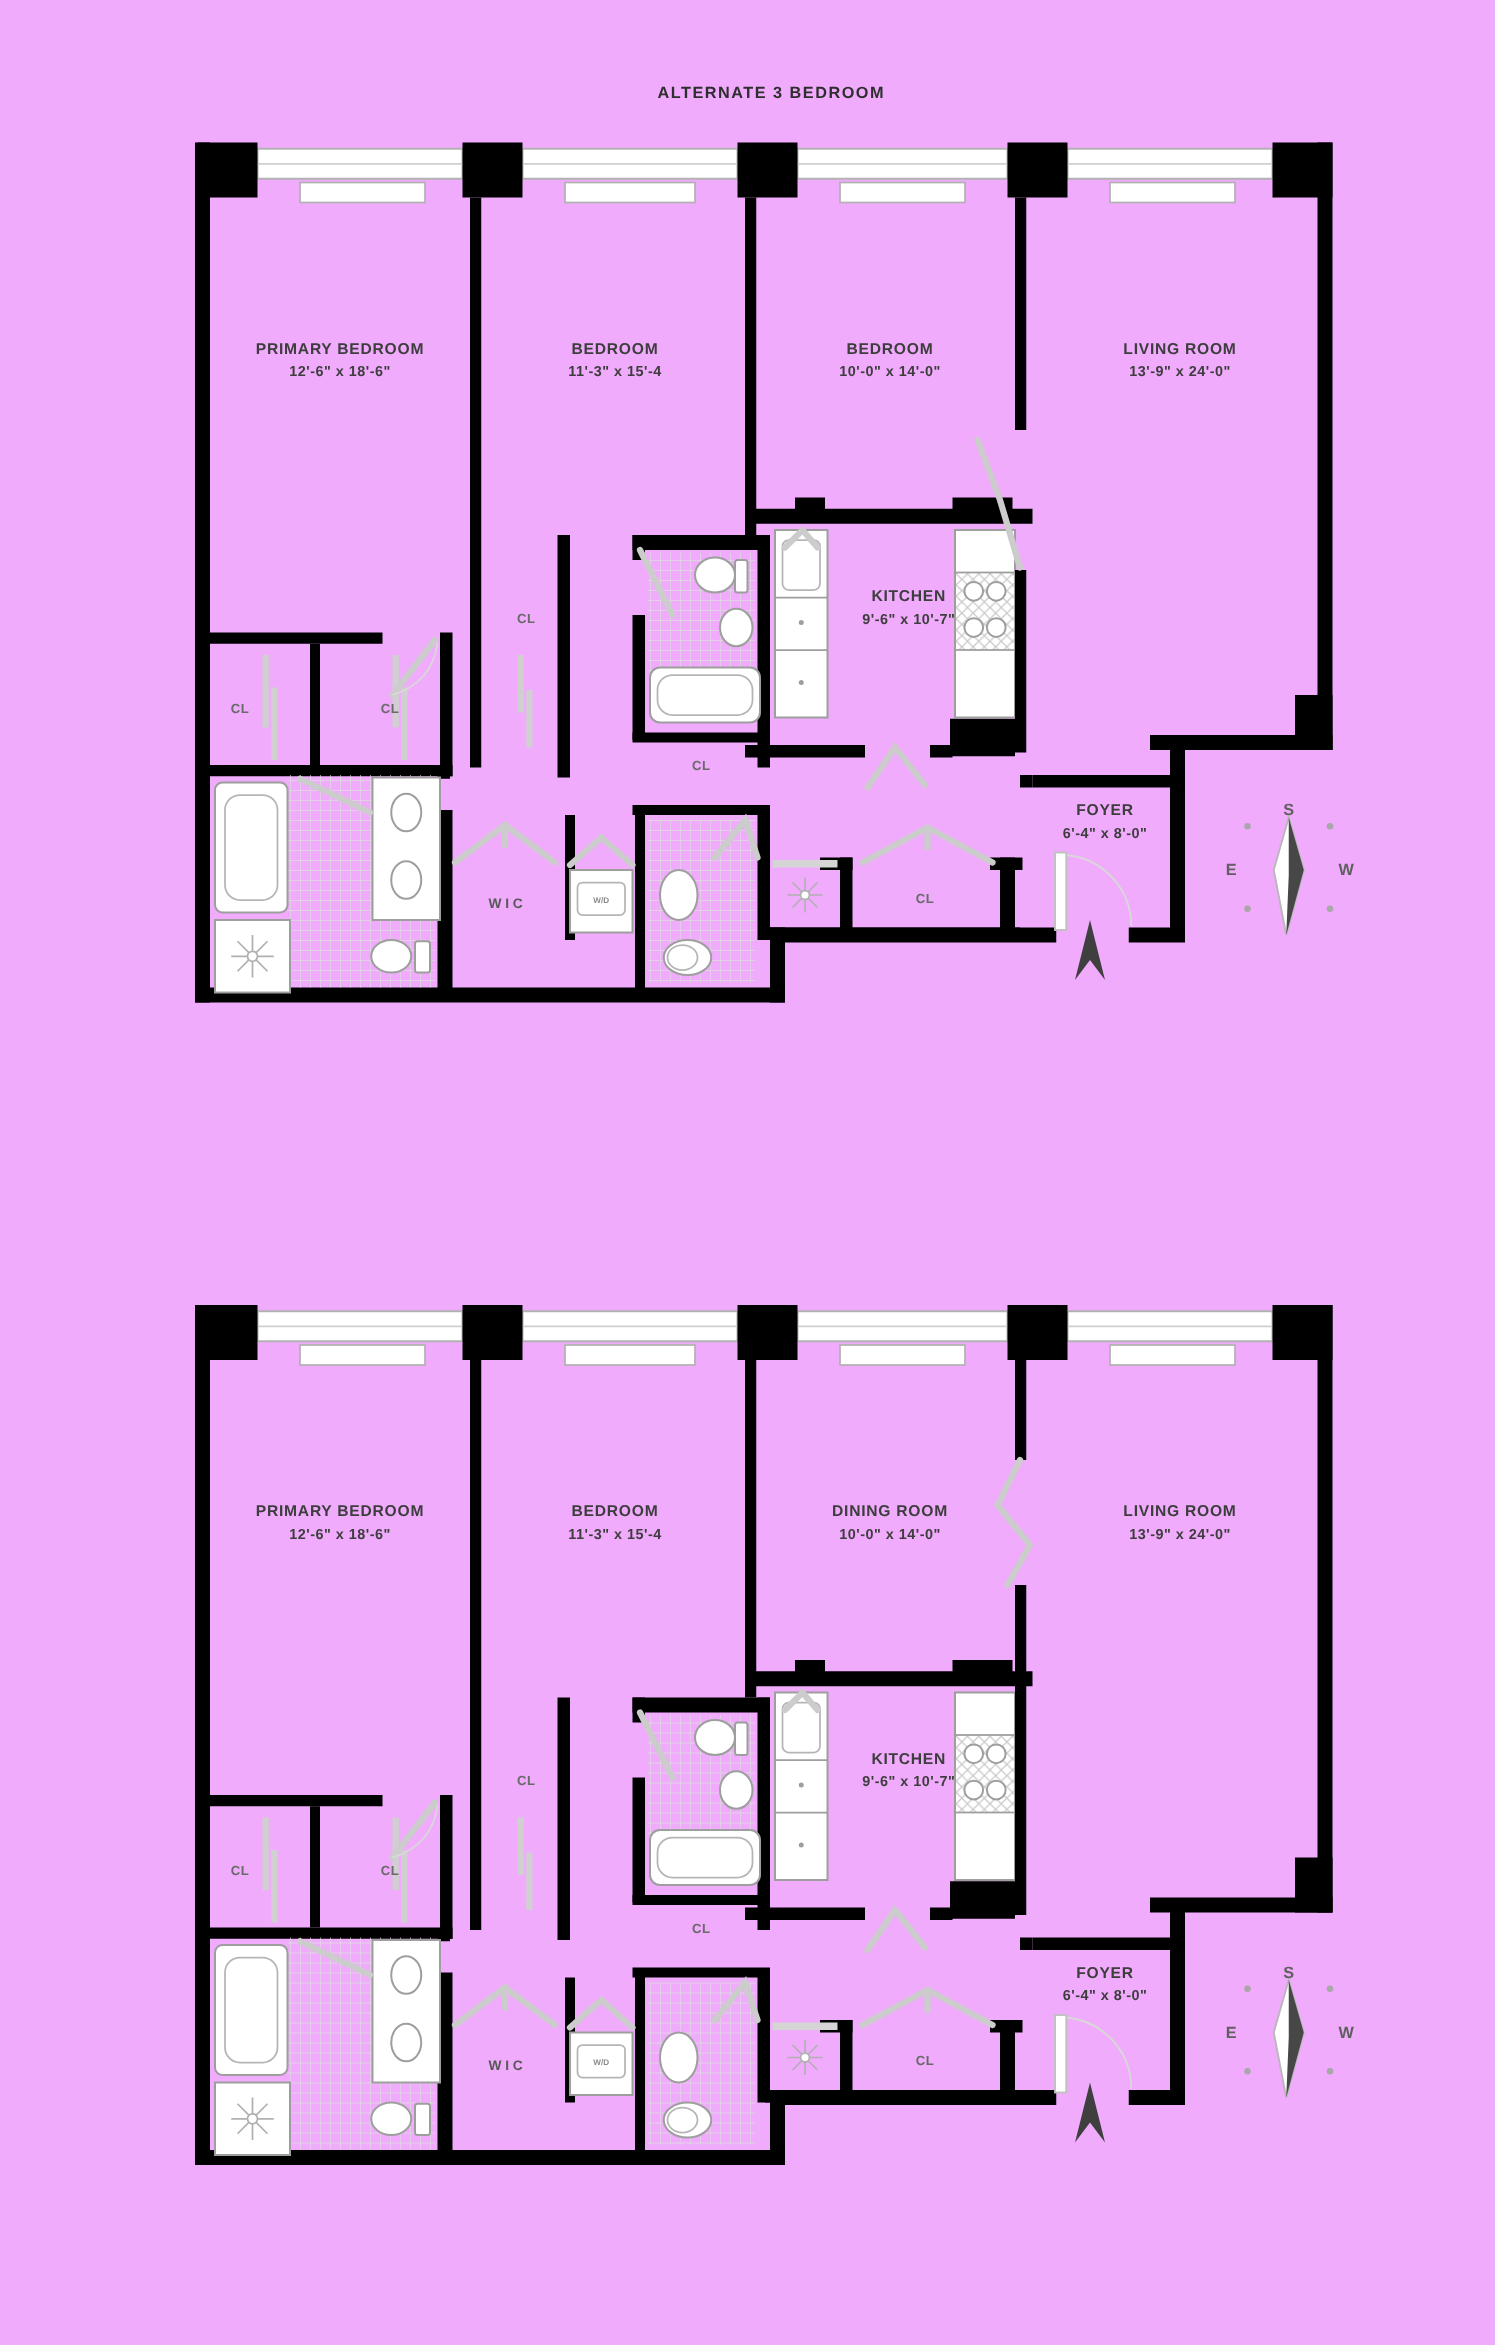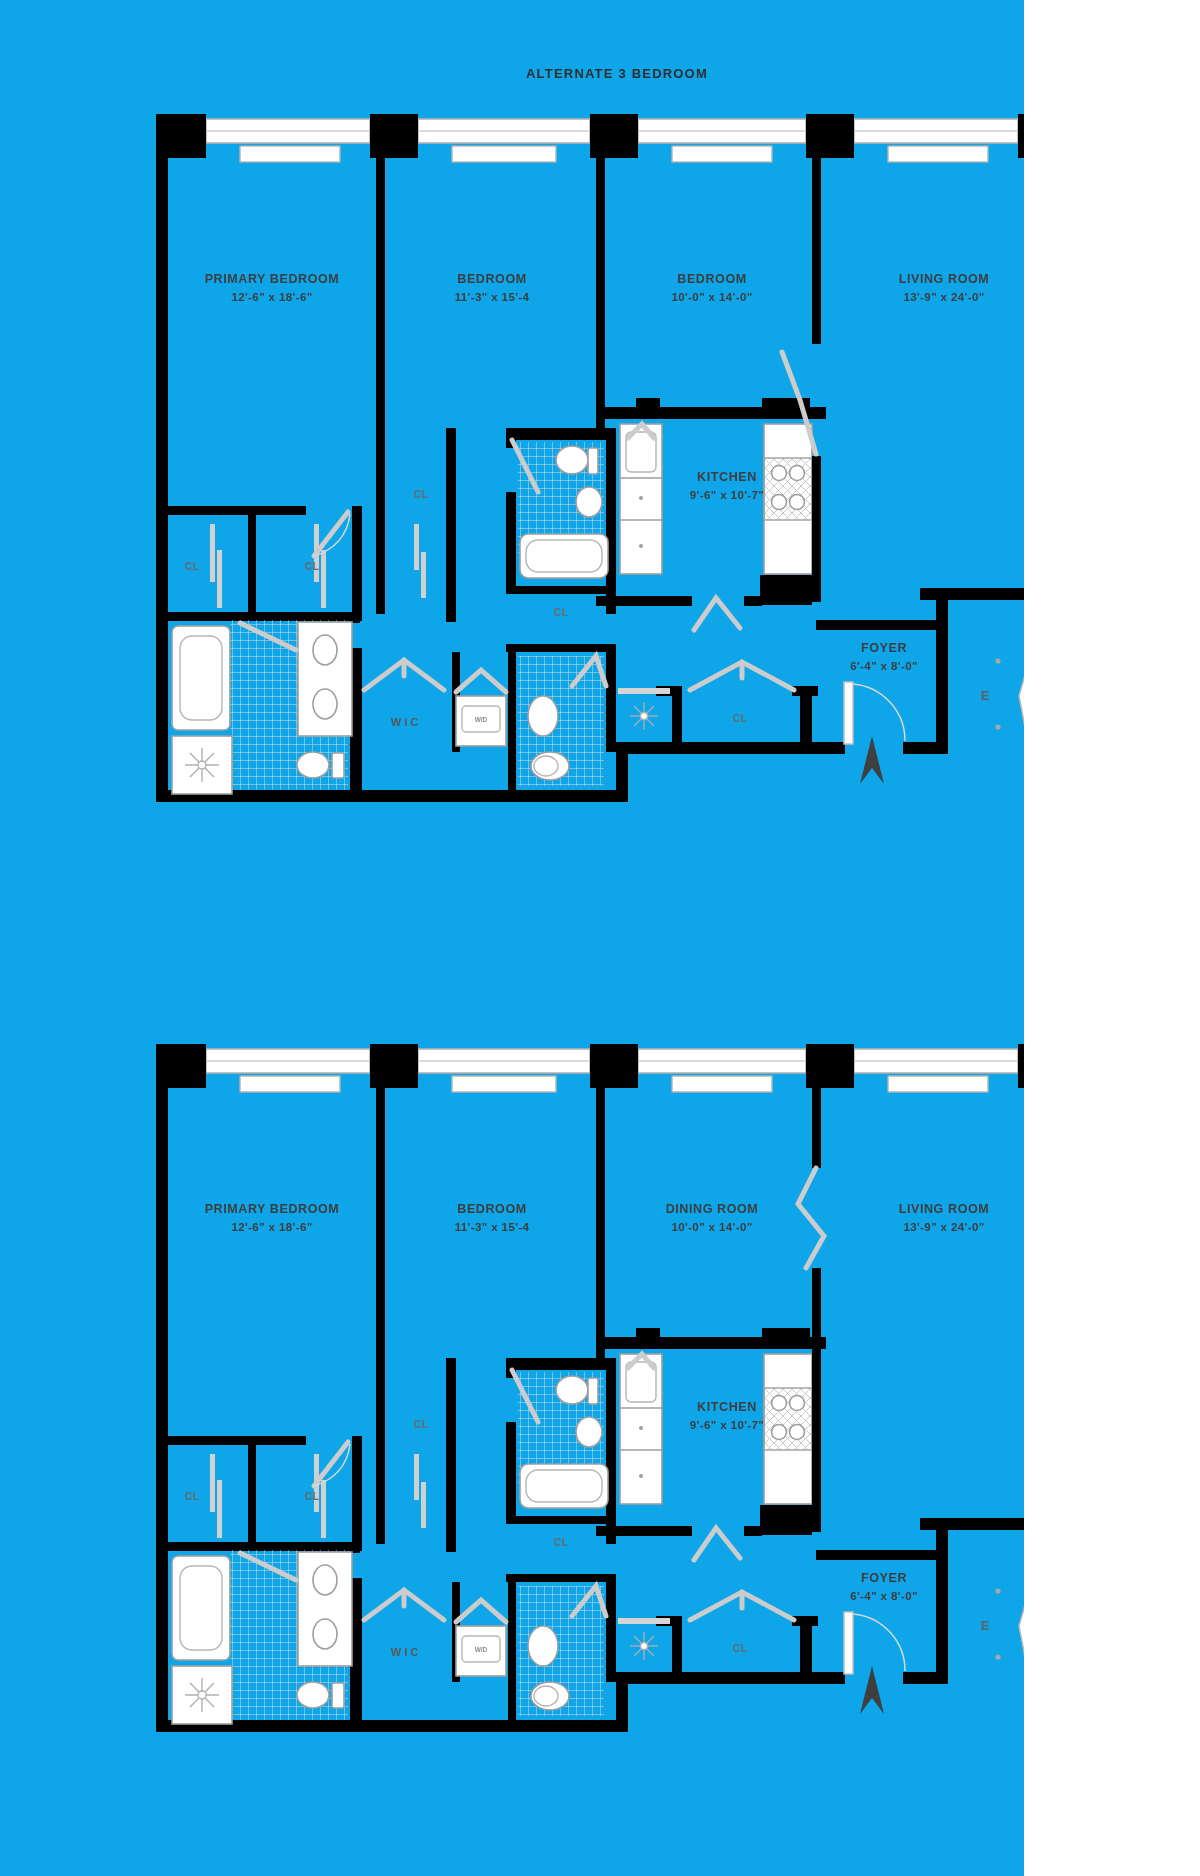--- a/index.html
+++ b/index.html
@@ -1,16 +1,16 @@
 <!DOCTYPE html>
 <html><head>
 <meta charset="utf-8">
 <style>
   html,body{margin:0;padding:0;background:#ffffff;}
-  .page{position:relative;width:1024px;height:1876px;background:#0ea5e9;overflow:hidden;}
+  .page{position:relative;width:1196px;height:1876px;background:#f0abfc;overflow:hidden;}
   svg{display:block;}
   text{font-family:"Liberation Sans","DejaVu Sans",sans-serif;}
   .room-name{font-size:12.5px;font-weight:700;fill:#3d3d3d;letter-spacing:.6px;text-anchor:middle;}
   .room-dims{font-size:11.5px;font-weight:700;fill:#3d3d3d;letter-spacing:.4px;text-anchor:middle;}
   .cl-label{font-size:10.5px;font-weight:700;fill:#6a6a6a;letter-spacing:.5px;text-anchor:middle;}
   .wic-label{font-size:11px;font-weight:700;fill:#585858;letter-spacing:3px;text-anchor:middle;}
   .wd-label{font-size:6.5px;font-weight:700;fill:#8a8a8a;text-anchor:middle;}
   .compass-letter{font-size:13px;font-weight:700;fill:#5f5f5f;text-anchor:middle;}
   .title-text{font-size:13px;font-weight:700;fill:#2e2e2e;letter-spacing:1.2px;text-anchor:middle;}
   .wall{fill:#000000;stroke:none;}

